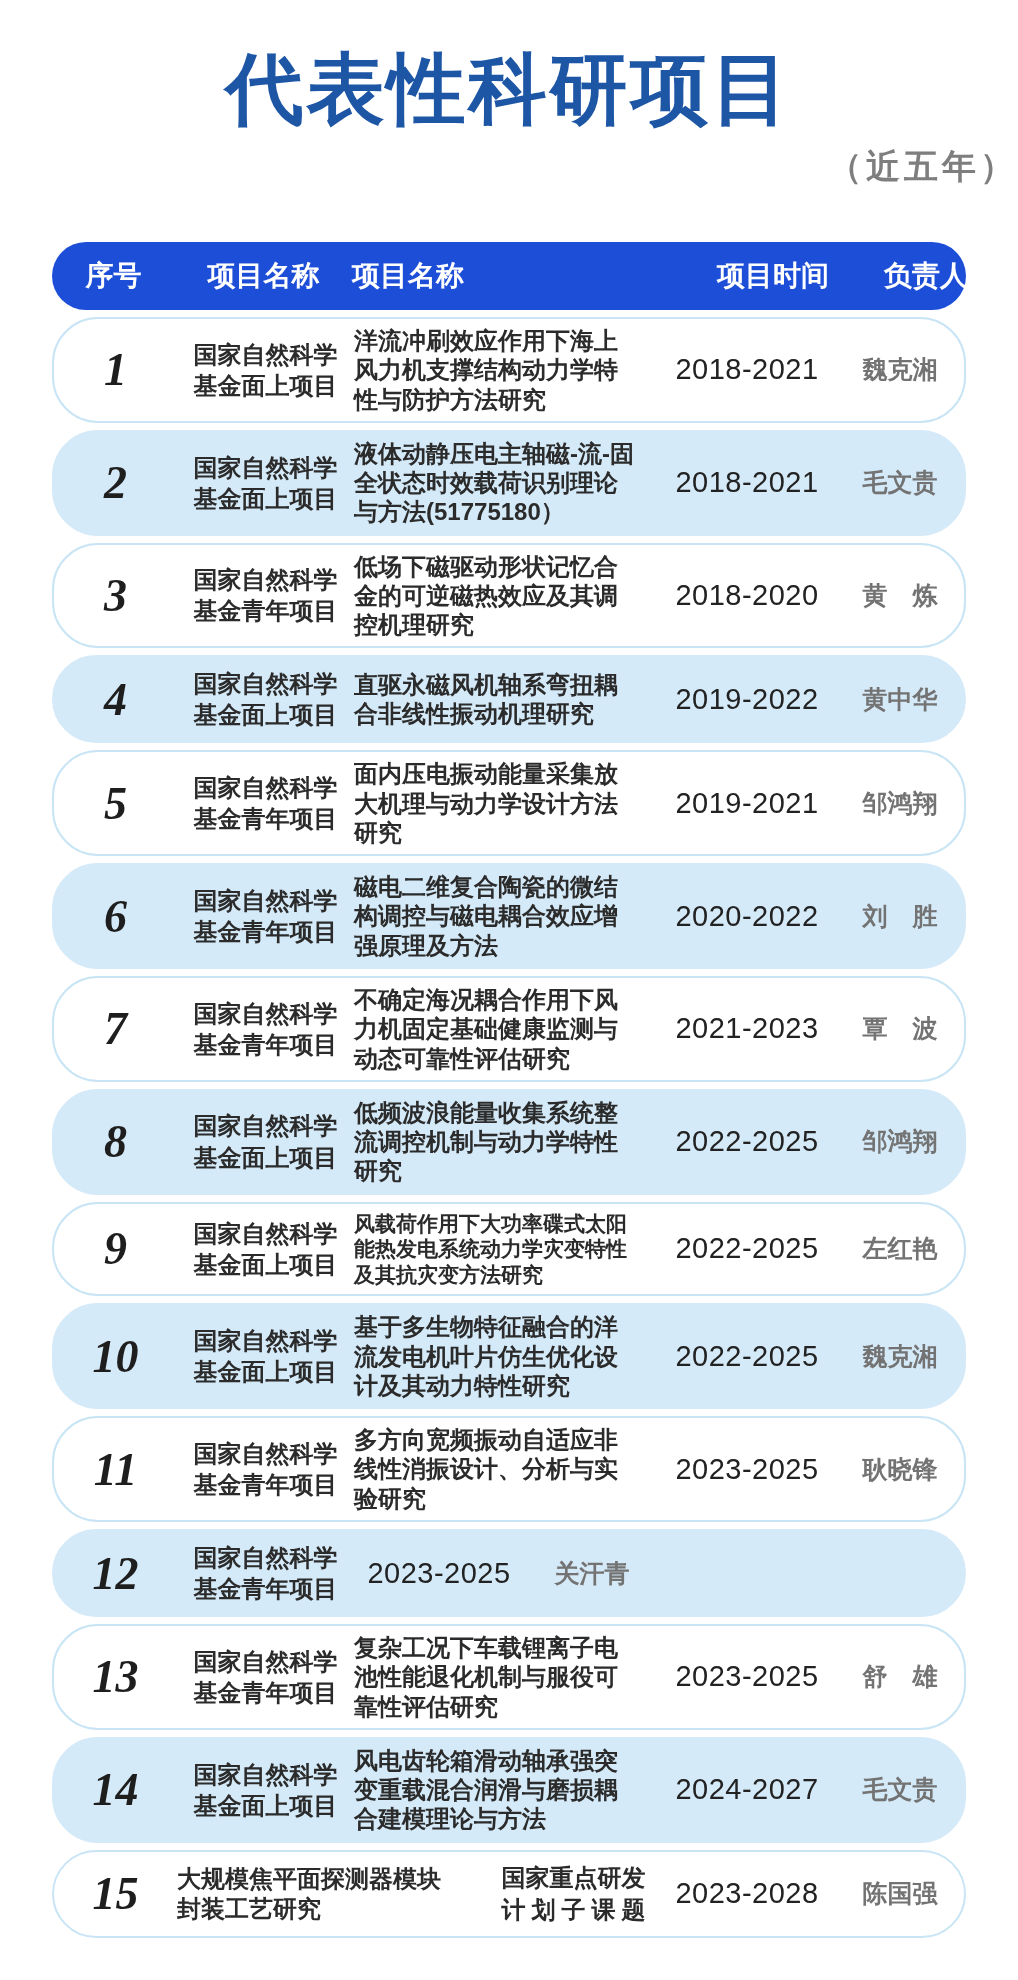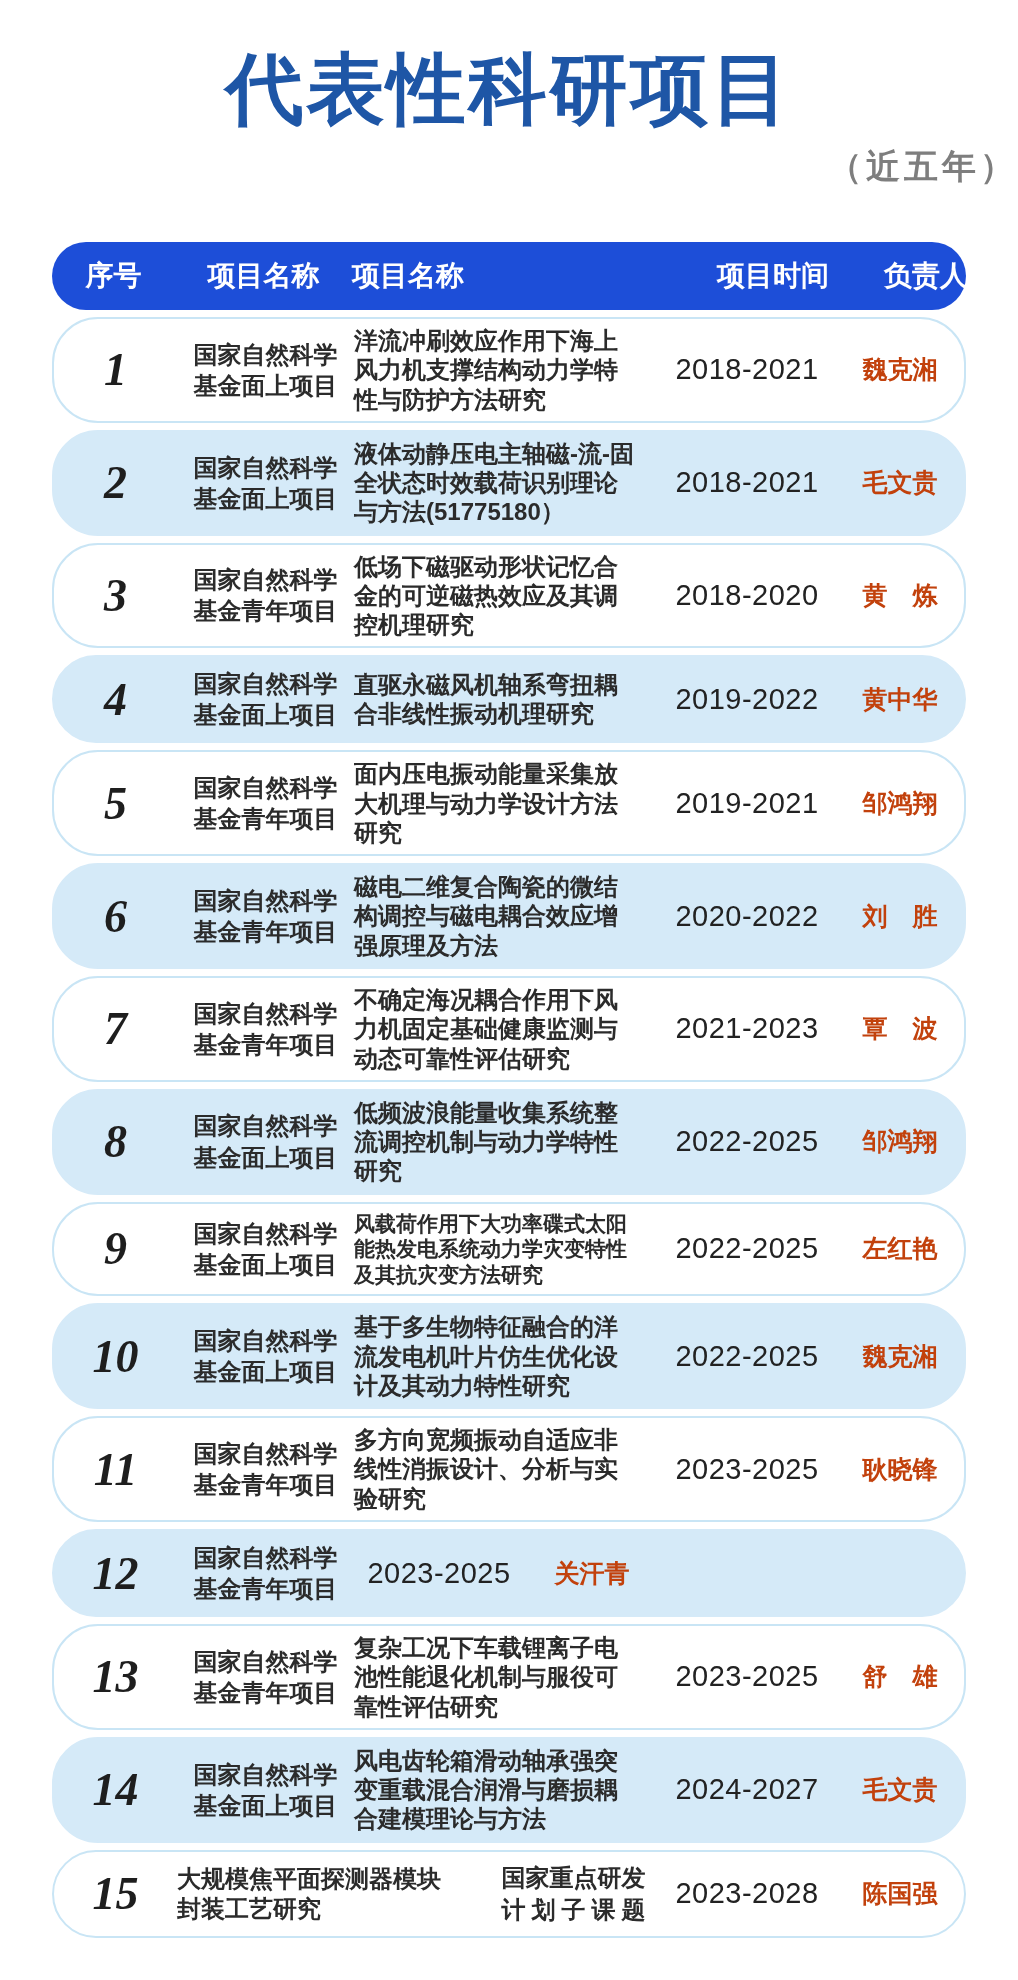--- a/index.html
+++ b/index.html
@@ -48,21 +48,21 @@
   }
   .cell.c-name {
     font-size:24px; font-weight:700; line-height:1.22;
     text-align:left; padding-right:28px; color:#2b2b2b;
   }
   .row.small-name .cell.c-name { font-size:21px; }
   .cell.c-period {
     font-size:29px; font-weight:400; text-align:center;
     letter-spacing:0.5px; color:#222222;
   }
-  .cell.c-leader { font-size:25px; font-weight:700; text-align:center; color:#c2410c; }
+  .cell.c-leader { font-size:25px; font-weight:700; text-align:center; color:#737373; }
 </style>
 </head>
 <body>
 
 <div class="page-title">代表性科研项目</div>
 <div class="page-subtitle">（近五年）</div>
 
 <div class="proj-table">
   <div class="thead">
     <div class="hc c-no">序号</div>

